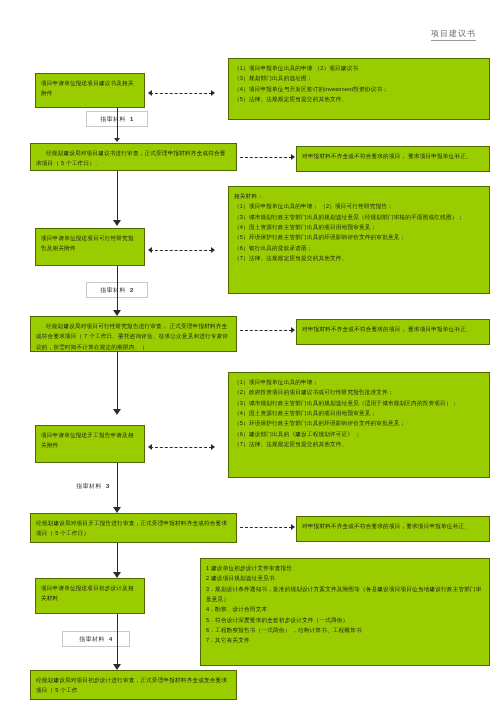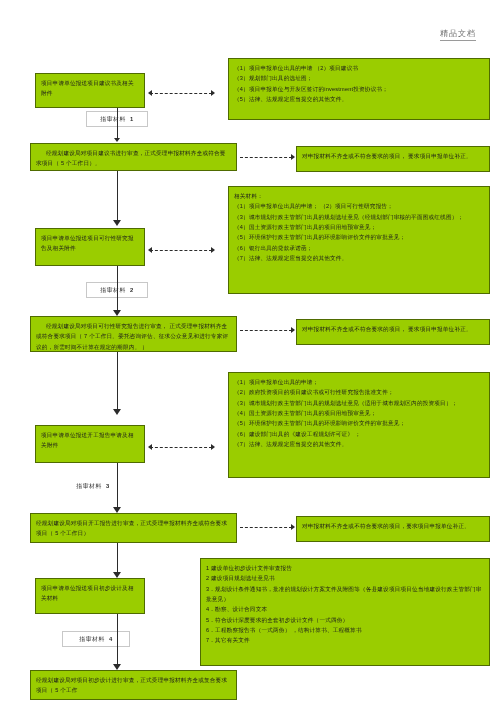--- a/index.html
+++ b/index.html
@@ -79,21 +79,21 @@
     border-left:4px solid transparent;
     border-right:4px solid transparent;
     border-top:6px solid #2b2b2b;
   }
 </style>
 </head>
 <body>
 
 <div class="page">
 
-  <div class="header">精品文档</div>
+  <div class="header">项目建议书</div>
 
   <div class="node" style="left:228px;top:58px;width:262px;height:62px;">
     <p>（1）项目申报单位出具的申请       （2）项目建议书</p>
     <p>（3）规划部门出具的选址图；</p>
     <p>（4）项目申报单位与开发区签订的investment投资协议书；</p>
     <p>（5）法律、法规规定应当提交的其他文件。</p>
   </div>
 
   <div class="node" style="left:35px;top:73px;width:110px;height:35px;">项目申请单位报送项目建议书及相关附件</div>
 

